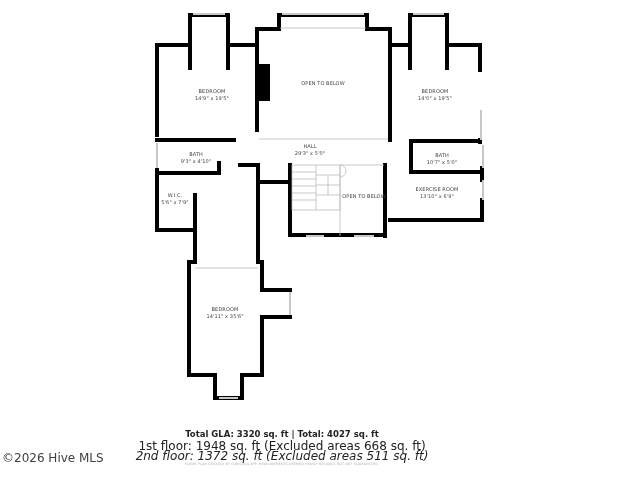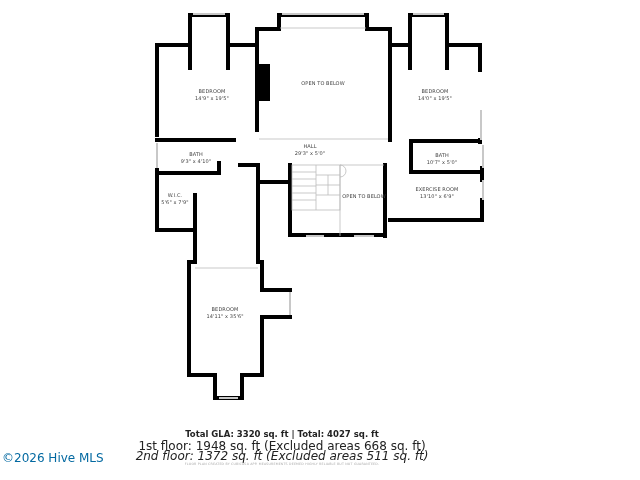--- a/index.html
+++ b/index.html
@@ -6,21 +6,21 @@
   body { width:640px; height:480px; position:relative; overflow:hidden; font-family:"DejaVu Sans", sans-serif; }
   #plan { position:absolute; left:0; top:0; width:640px; height:480px; }
   .room-label { position:absolute; text-align:center; color:#444; font-size:5px; line-height:7px; letter-spacing:0.1px; transform:translateX(-50%); white-space:nowrap; }
   .room-label span { display:block; }
   .summary { position:absolute; left:0; width:564px; text-align:center; color:#222; }
   .sum-total { top:429px; font-size:8.5px; font-weight:bold; }
   .sum-line { font-size:12px; }
   .sum-1 { top:439px; }
   .sum-2 { top:449px;font-style:italic; }
   .disclaimer { top:462px; font-size:3.2px; color:#aaa; letter-spacing:0.2px; }
-  .copyright { position:absolute; left:2px; top:451px; font-size:12px; color:#0369a1; font-family:"DejaVu Sans", sans-serif; }
+  .copyright { position:absolute; left:2px; top:451px; font-size:12px; color:#404040; font-family:"DejaVu Sans", sans-serif; }
 </style>
 </head>
 <body>
 
 <svg id="plan" viewBox="0 0 640 480" xmlns="http://www.w3.org/2000/svg">
   <g fill="none" stroke="#000" stroke-width="4" stroke-linecap="square">
 
     <polyline points="157,68 157,45 190,45 190,15 228,15 228,45 257,45"></polyline>
     <polyline points="157,68 157,135"></polyline>
     <line x1="157" y1="140" x2="234" y2="140"></line>

